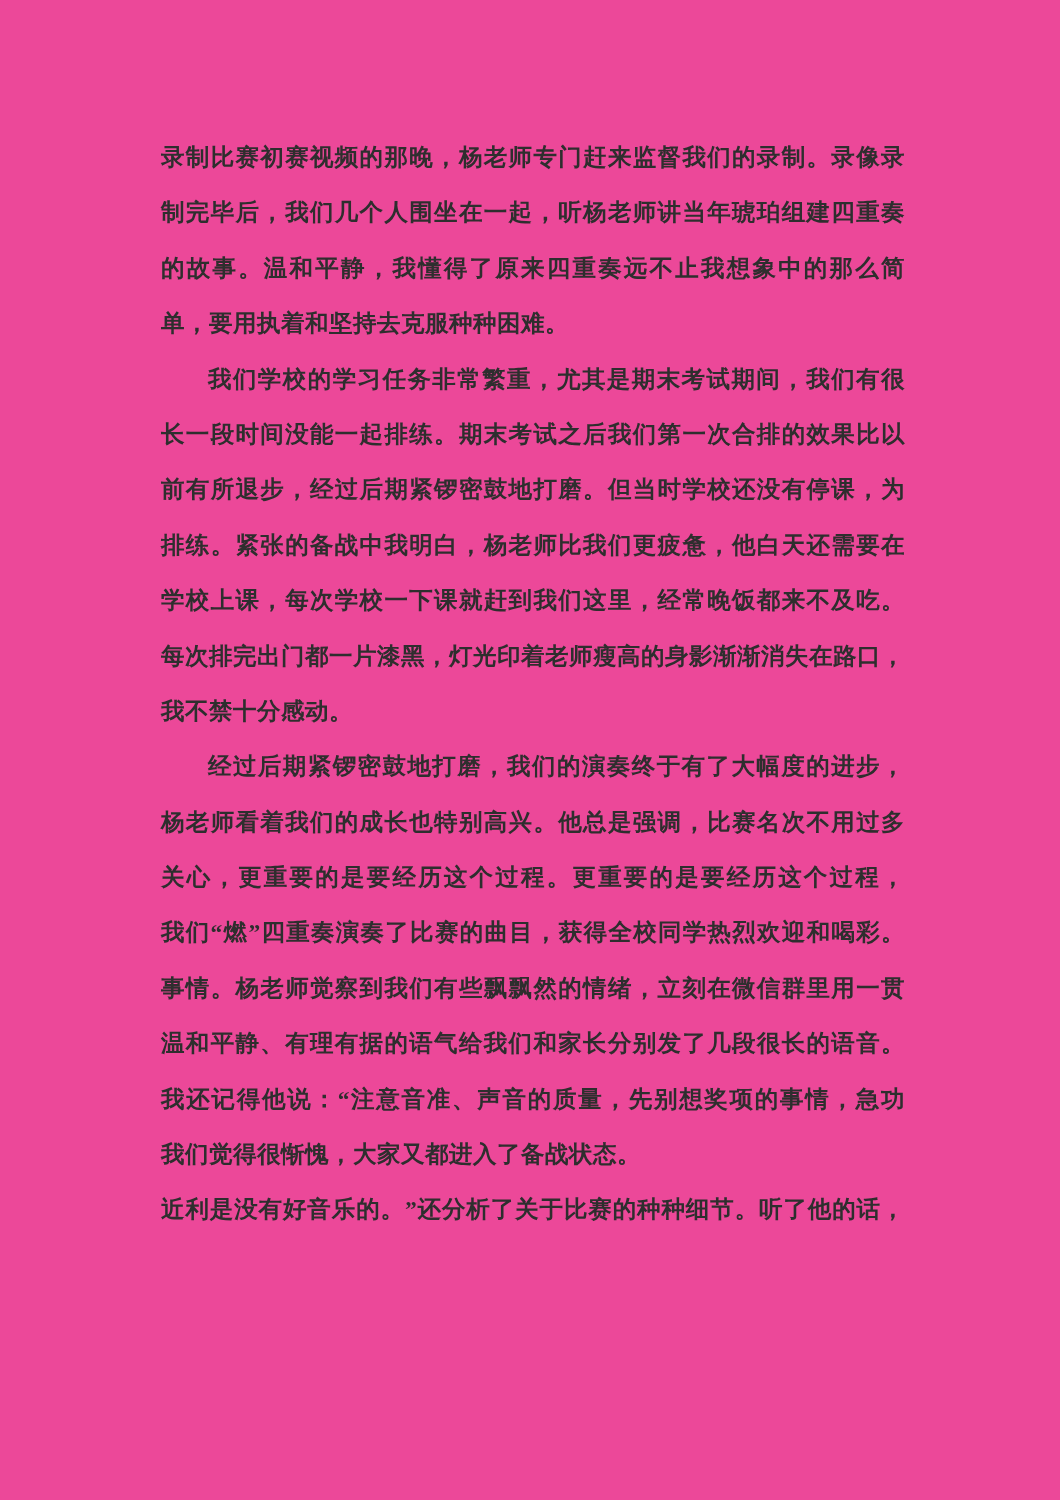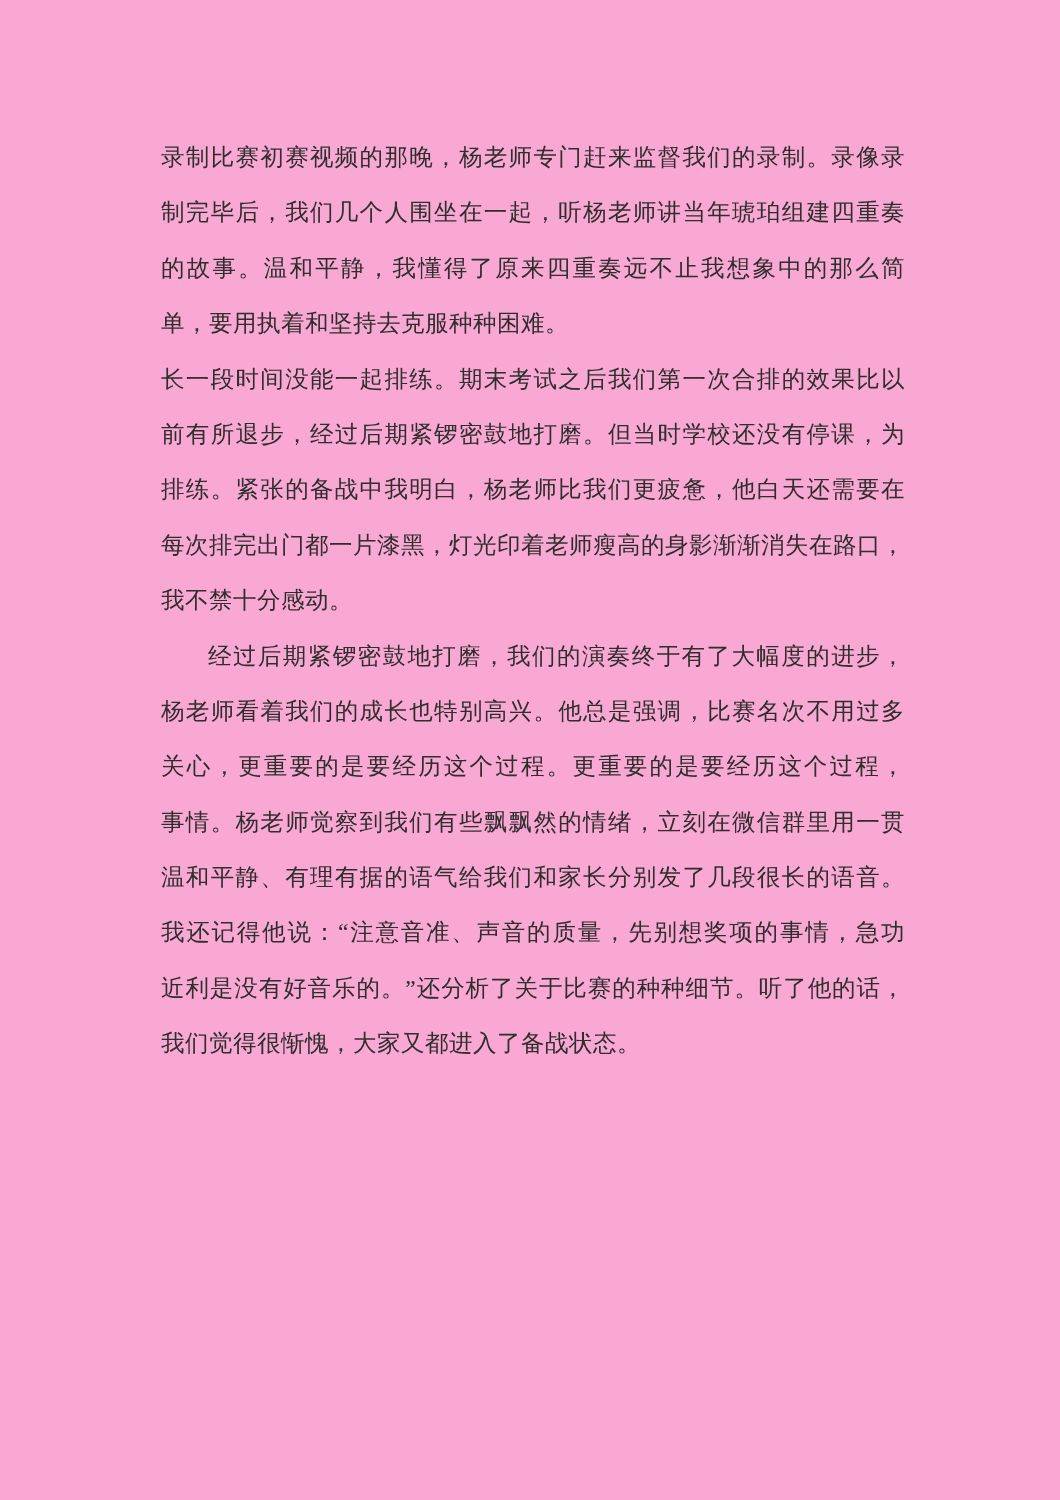--- a/index.html
+++ b/index.html
@@ -4,23 +4,24 @@
 <style>
   html, body {
     margin: 0;
     padding: 0;
     background: #ffffff;
   }
   .page {
     position: relative;
     width: 1060px;
     height: 1500px;
-    background: #f9a8d4;
+    background: #ec4899;
     overflow: hidden;
     font-family: "Liberation Serif", "DejaVu Serif", serif;
+    font-weight: bold;
   }
   .doc {
     position: absolute;
     left: 161px;
     top: 130px;
     width: 744px;
     color: #2e2e2e;
     font-size: 23.5px;
     letter-spacing: 0.5px;
   }
@@ -51,32 +52,35 @@
   <div class="doc">
 
     <div class="para">
       <div class="line">录制比赛初赛视频的那晚，杨老师专门赶来监督我们的录制。录像录</div>
       <div class="line">制完毕后，我们几个人围坐在一起，听杨老师讲当年琥珀组建四重奏</div>
       <div class="line">的故事。温和平静，我懂得了原来四重奏远不止我想象中的那么简</div>
       <div class="line p-end">单，要用执着和坚持去克服种种困难。</div>
     </div>
 
     <div class="para">
+      <div class="line indent">我们学校的学习任务非常繁重，尤其是期末考试期间，我们有很</div>
       <div class="line">长一段时间没能一起排练。期末考试之后我们第一次合排的效果比以</div>
       <div class="line">前有所退步，经过后期紧锣密鼓地打磨。但当时学校还没有停课，为</div>
       <div class="line">排练。紧张的备战中我明白，杨老师比我们更疲惫，他白天还需要在</div>
+      <div class="line">学校上课，每次学校一下课就赶到我们这里，经常晚饭都来不及吃。</div>
       <div class="line">每次排完出门都一片漆黑，灯光印着老师瘦高的身影渐渐消失在路口，</div>
       <div class="line p-end">我不禁十分感动。</div>
     </div>
 
     <div class="para">
       <div class="line indent">经过后期紧锣密鼓地打磨，我们的演奏终于有了大幅度的进步，</div>
       <div class="line">杨老师看着我们的成长也特别高兴。他总是强调，比赛名次不用过多</div>
       <div class="line">关心，更重要的是要经历这个过程。更重要的是要经历这个过程，</div>
+      <div class="line">我们“燃”四重奏演奏了比赛的曲目，获得全校同学热烈欢迎和喝彩。</div>
       <div class="line">事情。杨老师觉察到我们有些飘飘然的情绪，立刻在微信群里用一贯</div>
       <div class="line">温和平静、有理有据的语气给我们和家长分别发了几段很长的语音。</div>
       <div class="line">我还记得他说：“注意音准、声音的质量，先别想奖项的事情，急功</div>
+      <div class="line p-end">我们觉得很惭愧，大家又都进入了备战状态。</div>
       <div class="line">近利是没有好音乐的。”还分析了关于比赛的种种细节。听了他的话，</div>
-      <div class="line p-end">我们觉得很惭愧，大家又都进入了备战状态。</div>
     </div>
 
   </div>
 </div>
 
 </body></html>

